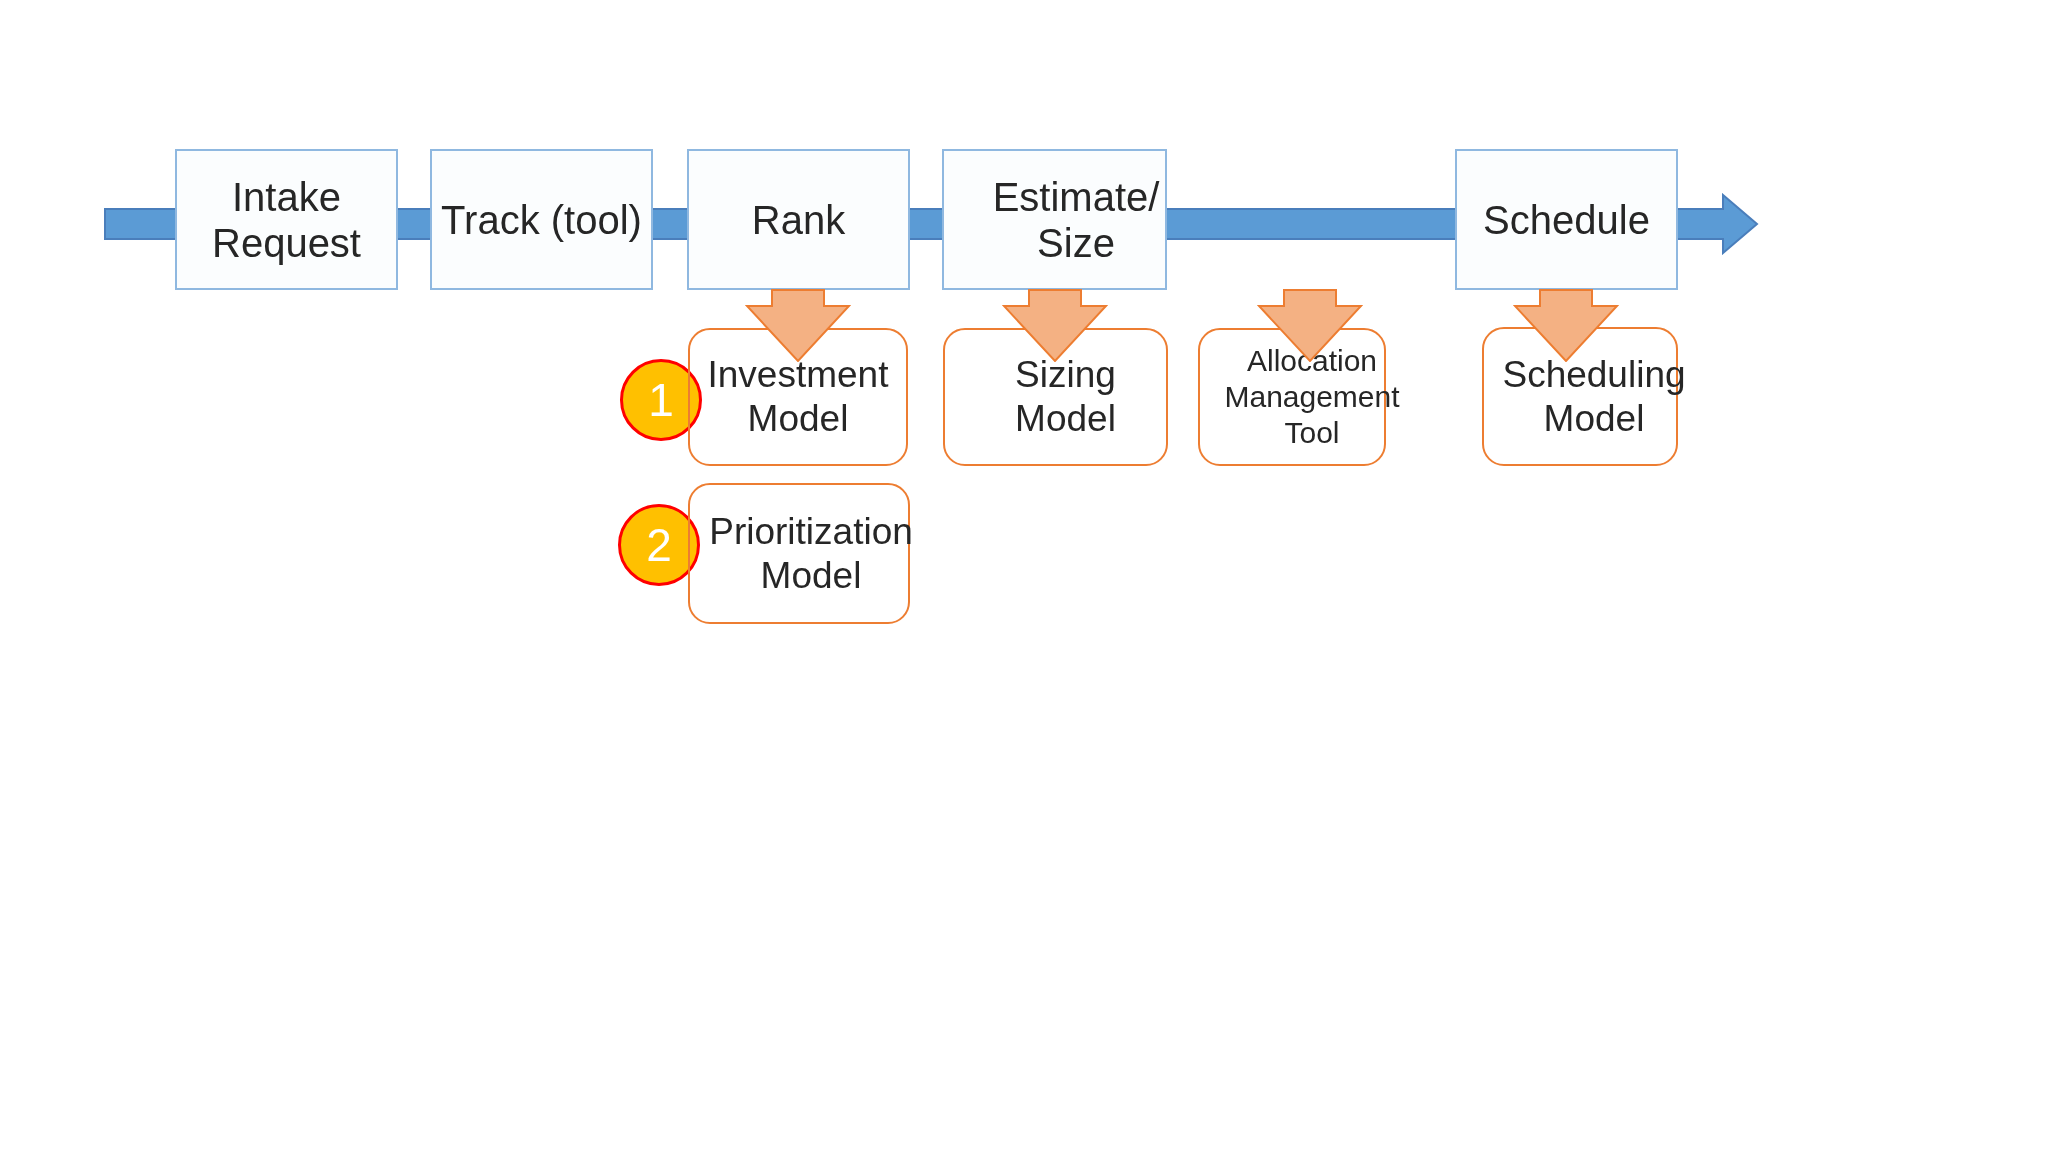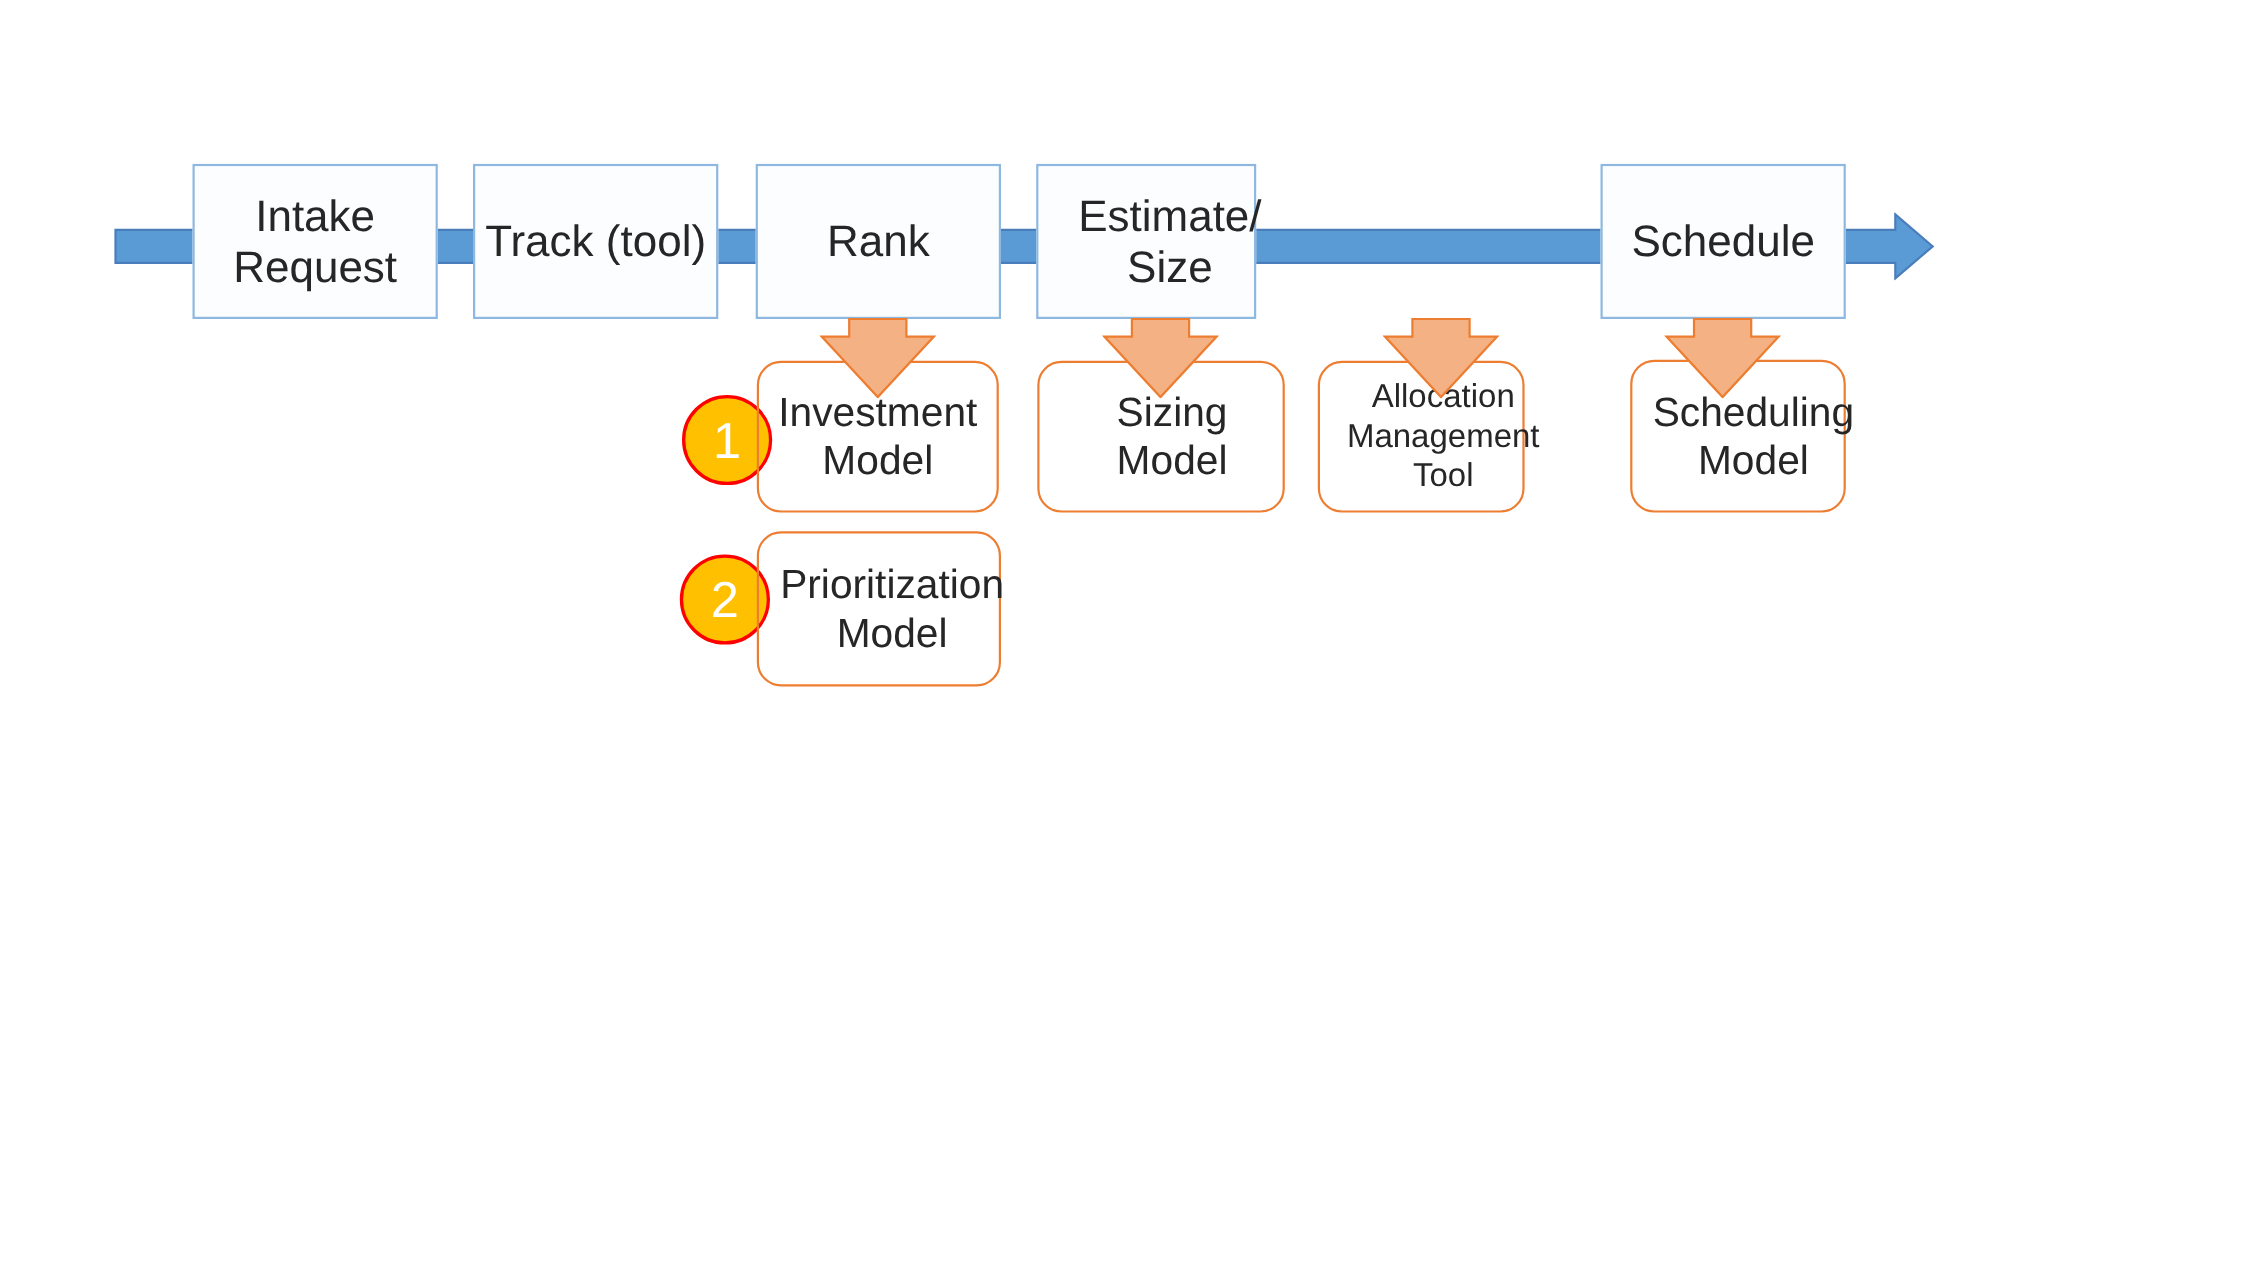--- a/index.html
+++ b/index.html
@@ -51,21 +51,21 @@
   .step-label {
     font-size: 40px;
     line-height: 1.15;
     text-align: center;
     white-space: pre-line;
     color: var(--text);
   }
   .s0 { left: 175px; }
   .s1 { left: 430px; }
   .s2 { left: 687px; }
-  .s3 { left: 942px; width: 200px; padding-left: 43px; }
+  .s3 { left: 942px; width: 225px; padding-left: 43px; }
   .s4 { left: 1198px; }
   .s5 { left: 1455px; }
 
   
   .down-arrow {
     position: absolute;
     top: 246px;
     width: 106px;
     height: 73px;
     z-index: 5;

